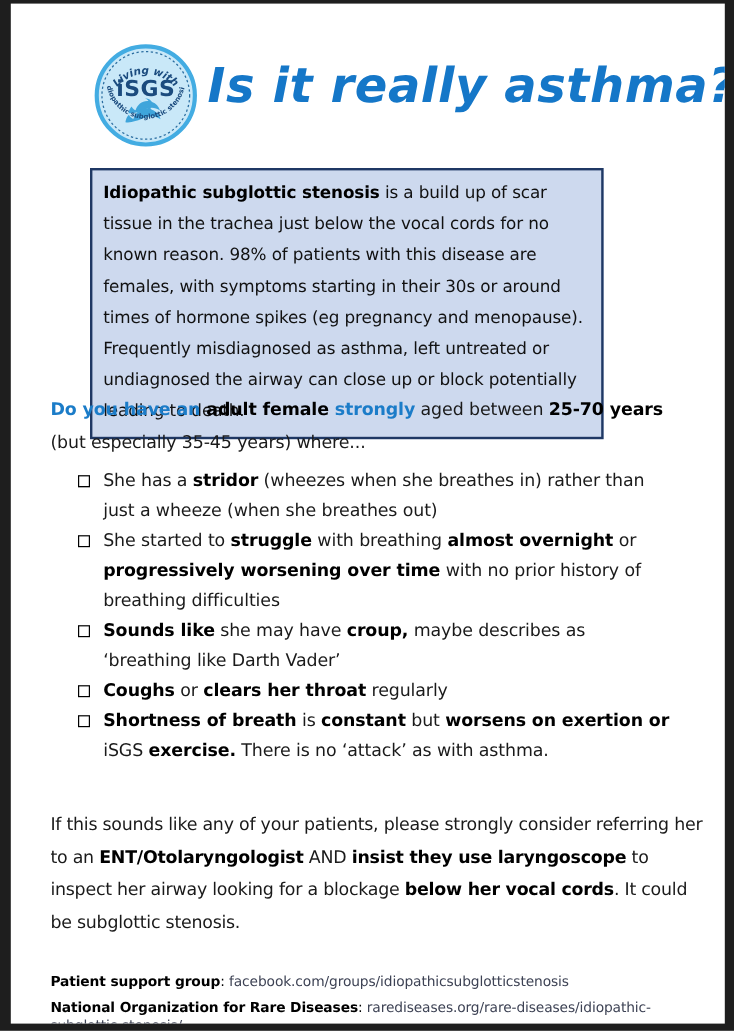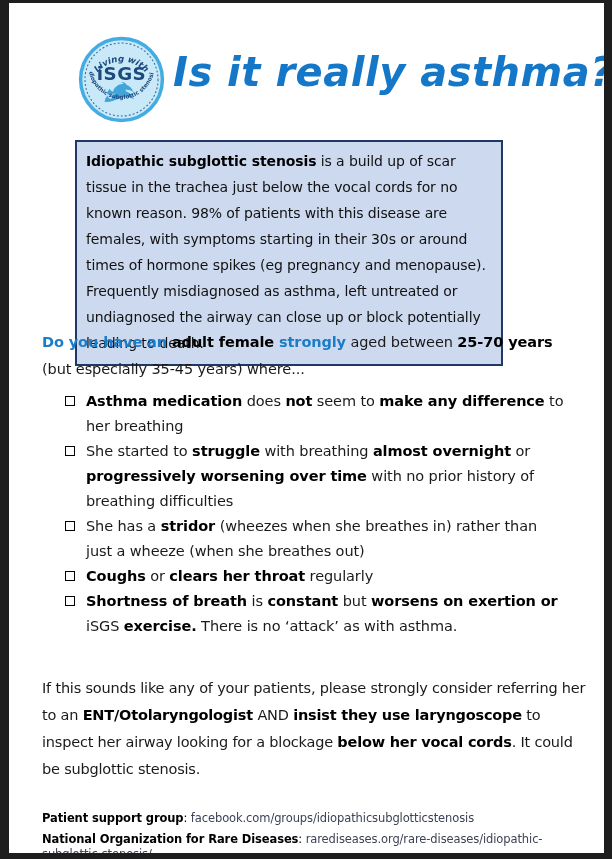--- a/index.html
+++ b/index.html
@@ -92,24 +92,24 @@
     </svg>
   </div>
 
   <div class="page-title">Is it really asthma?</div>
 
   <div class="info-box"><span class="b">Idiopathic subglottic stenosis</span><span> is a build up of scar tissue in the trachea just below the vocal cords for no known reason. 98% of patients with this disease are females, with symptoms starting in their 30s or around times of hormone spikes (eg pregnancy and menopause). Frequently misdiagnosed as asthma, left untreated or undiagnosed the airway can close up or block potentially leading to death.</span></div>
 
   <div class="intro"><span class="b blue">Do you have an </span><span class="b">adult female</span><span class="b"> </span><span class="b blue">strongly</span><span> aged between </span><span class="b">25-70 years</span><span> (but especially 35-45 years) where...</span></div>
 
   <ul class="checklist">
-      <li><span class="checkbox"></span><span><span class="b">Asthma medication</span><span> does </span><span class="b">not</span><span> seem to </span><span class="b">make any difference</span><span> to her breathing</span></span></li>
+      <li><span class="checkbox"></span></li>
+      <li><span class="checkbox"></span><span><span>She has a </span><span class="b">stridor</span><span> (wheezes when she breathes in) rather than just a wheeze (when she breathes out)</span></span></li>
       <li><span class="checkbox"></span><span><span>She started to </span><span class="b">struggle</span><span> with breathing </span><span class="b">almost overnight</span><span> or </span><span class="b">progressively worsening over time</span><span> with no prior history of breathing difficulties</span></span></li>
-      <li><span class="checkbox"></span><span><span>She has a </span><span class="b">stridor</span><span> (wheezes when she breathes in) rather than just a wheeze (when she breathes out)</span></span></li>
-      <li><span class="checkbox"></span></li>
+      <li><span class="checkbox"></span><span><span class="b">Sounds like</span><span> she may have </span><span class="b">croup,</span><span> maybe describes as ‘breathing like Darth Vader’</span></span></li>
       <li><span class="checkbox"></span><span><span class="b">Coughs</span><span> or </span><span class="b">clears her throat</span><span> regularly</span></span></li>
       <li><span class="checkbox"></span><span><span class="b">Shortness of breath</span><span> is </span><span class="b">constant</span><span> but </span><span class="b">worsens on exertion or</span><span> iSGS </span><span class="b">exercise.</span><span> There is no ‘attack’ as with asthma.</span></span></li>
     </ul>
 
   <div class="closing"><span>If this sounds like any of your patients, please strongly consider referring her to an </span><span class="b">ENT/Otolaryngologist</span><span> AND </span><span class="b">insist they use laryngoscope</span><span> to inspect her airway looking for a blockage </span><span class="b">below her vocal cords</span><span>. It could be subglottic stenosis.</span></div>
 
   <div class="footer-line l1"><span class="b">National Organization for Rare Diseases</span><span>: </span><span class="url">rarediseases.org/rare-diseases/idiopathic-subglottic-stenosis/</span></div>
   <div class="footer-line l2"><span class="b">Patient support group</span><span>: </span><span class="url">facebook.com/groups/idiopathicsubglotticstenosis</span></div>
 
 </div>

